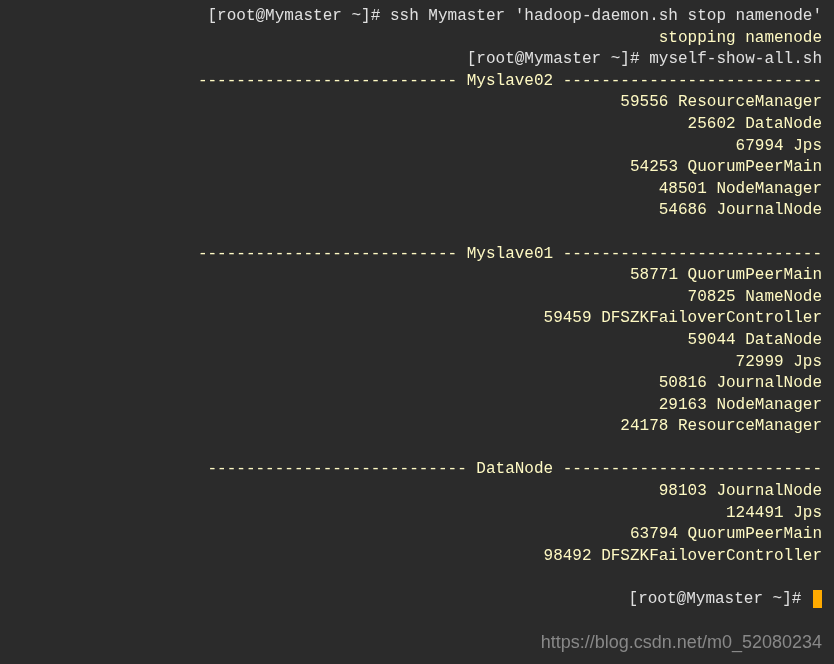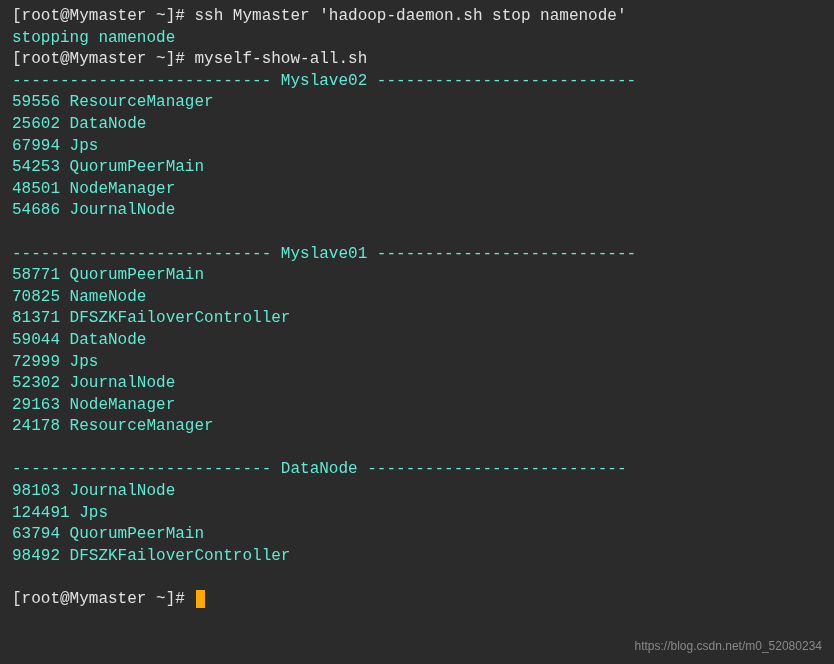--- a/index.html
+++ b/index.html
@@ -14,44 +14,45 @@
       font-size: 16px;
       line-height: 1.35;
       padding: 6px 12px;
       width: 834px;
       height: 664px;
       position: relative;
       overflow: hidden;
     }
     .terminal-line {
       white-space: pre;
+      text-align: right;
     }
     .prompt-bracket {
       color: #e0e0e0;
     }
     .command {
       color: #e0e0e0;
     }
     .output {
-      color: #5eead4;
+      color: #fef9c3;
     }
     .cursor {
       display: inline-block;
       width: 9px;
       height: 18px;
       background-color: #ffaa00;
       vertical-align: text-bottom;
       margin-left: 2px;
     }
     .watermark {
       position: absolute;
       bottom: 10px;
       right: 12px;
       color: #888888;
-      font-size: 12px;
+      font-size: 18px;
       font-family: Arial, sans-serif;
     }
     .blank-line {
       height: 1.35em;
     }
   </style>
 </head>
 <body>
 
 <div class="terminal-line"><span class="prompt-bracket">[root@Mymaster ~]# </span><span class="command">ssh Mymaster 'hadoop-daemon.sh stop namenode'</span></div>
@@ -61,24 +62,24 @@
 <div class="terminal-line output">59556 ResourceManager</div>
 <div class="terminal-line output">25602 DataNode</div>
 <div class="terminal-line output">67994 Jps</div>
 <div class="terminal-line output">54253 QuorumPeerMain</div>
 <div class="terminal-line output">48501 NodeManager</div>
 <div class="terminal-line output">54686 JournalNode</div>
 <div class="blank-line"></div>
 <div class="terminal-line output">--------------------------- Myslave01 ---------------------------</div>
 <div class="terminal-line output">58771 QuorumPeerMain</div>
 <div class="terminal-line output">70825 NameNode</div>
-<div class="terminal-line output">81371 DFSZKFailoverController</div>
+<div class="terminal-line output">59459 DFSZKFailoverController</div>
 <div class="terminal-line output">59044 DataNode</div>
 <div class="terminal-line output">72999 Jps</div>
-<div class="terminal-line output">52302 JournalNode</div>
+<div class="terminal-line output">50816 JournalNode</div>
 <div class="terminal-line output">29163 NodeManager</div>
 <div class="terminal-line output">24178 ResourceManager</div>
 <div class="blank-line"></div>
 <div class="terminal-line output">--------------------------- DataNode ---------------------------</div>
 <div class="terminal-line output">98103 JournalNode</div>
 <div class="terminal-line output">124491 Jps</div>
 <div class="terminal-line output">63794 QuorumPeerMain</div>
 <div class="terminal-line output">98492 DFSZKFailoverController</div>
 <div class="blank-line"></div>
 <div class="terminal-line"><span class="prompt-bracket">[root@Mymaster ~]# </span><span class="cursor"></span></div>

